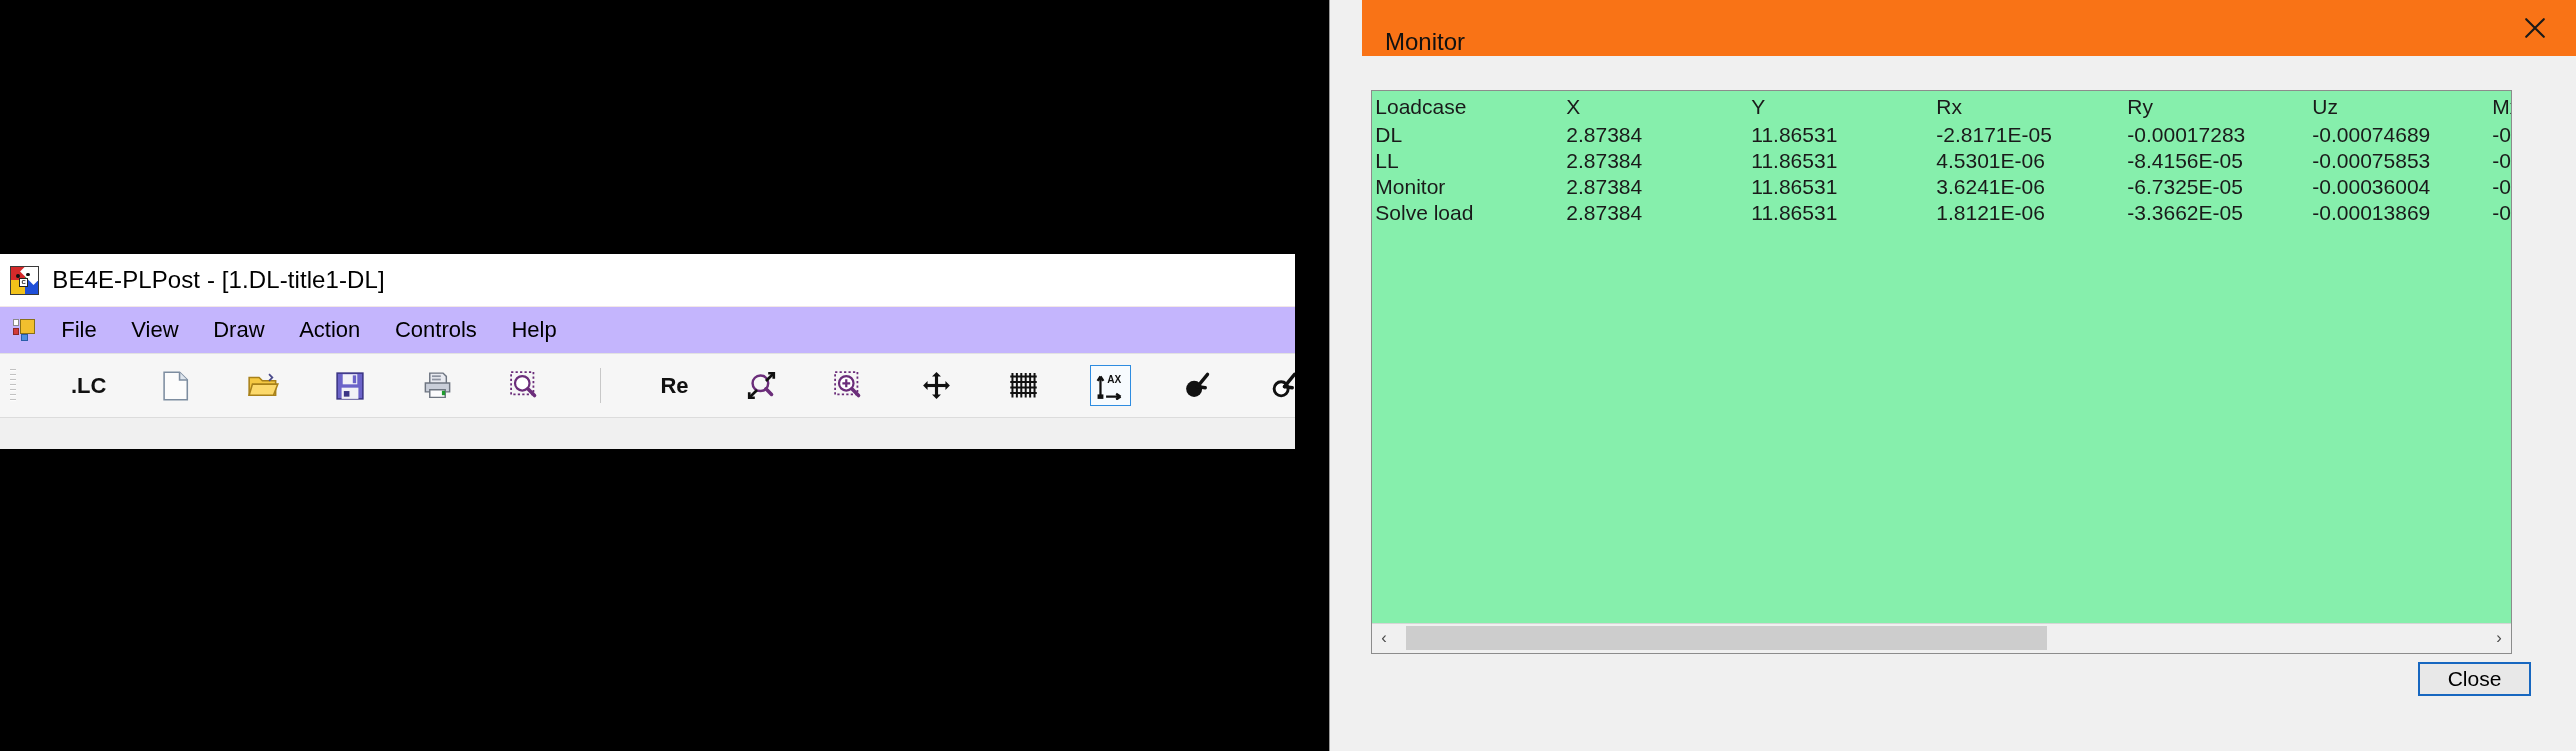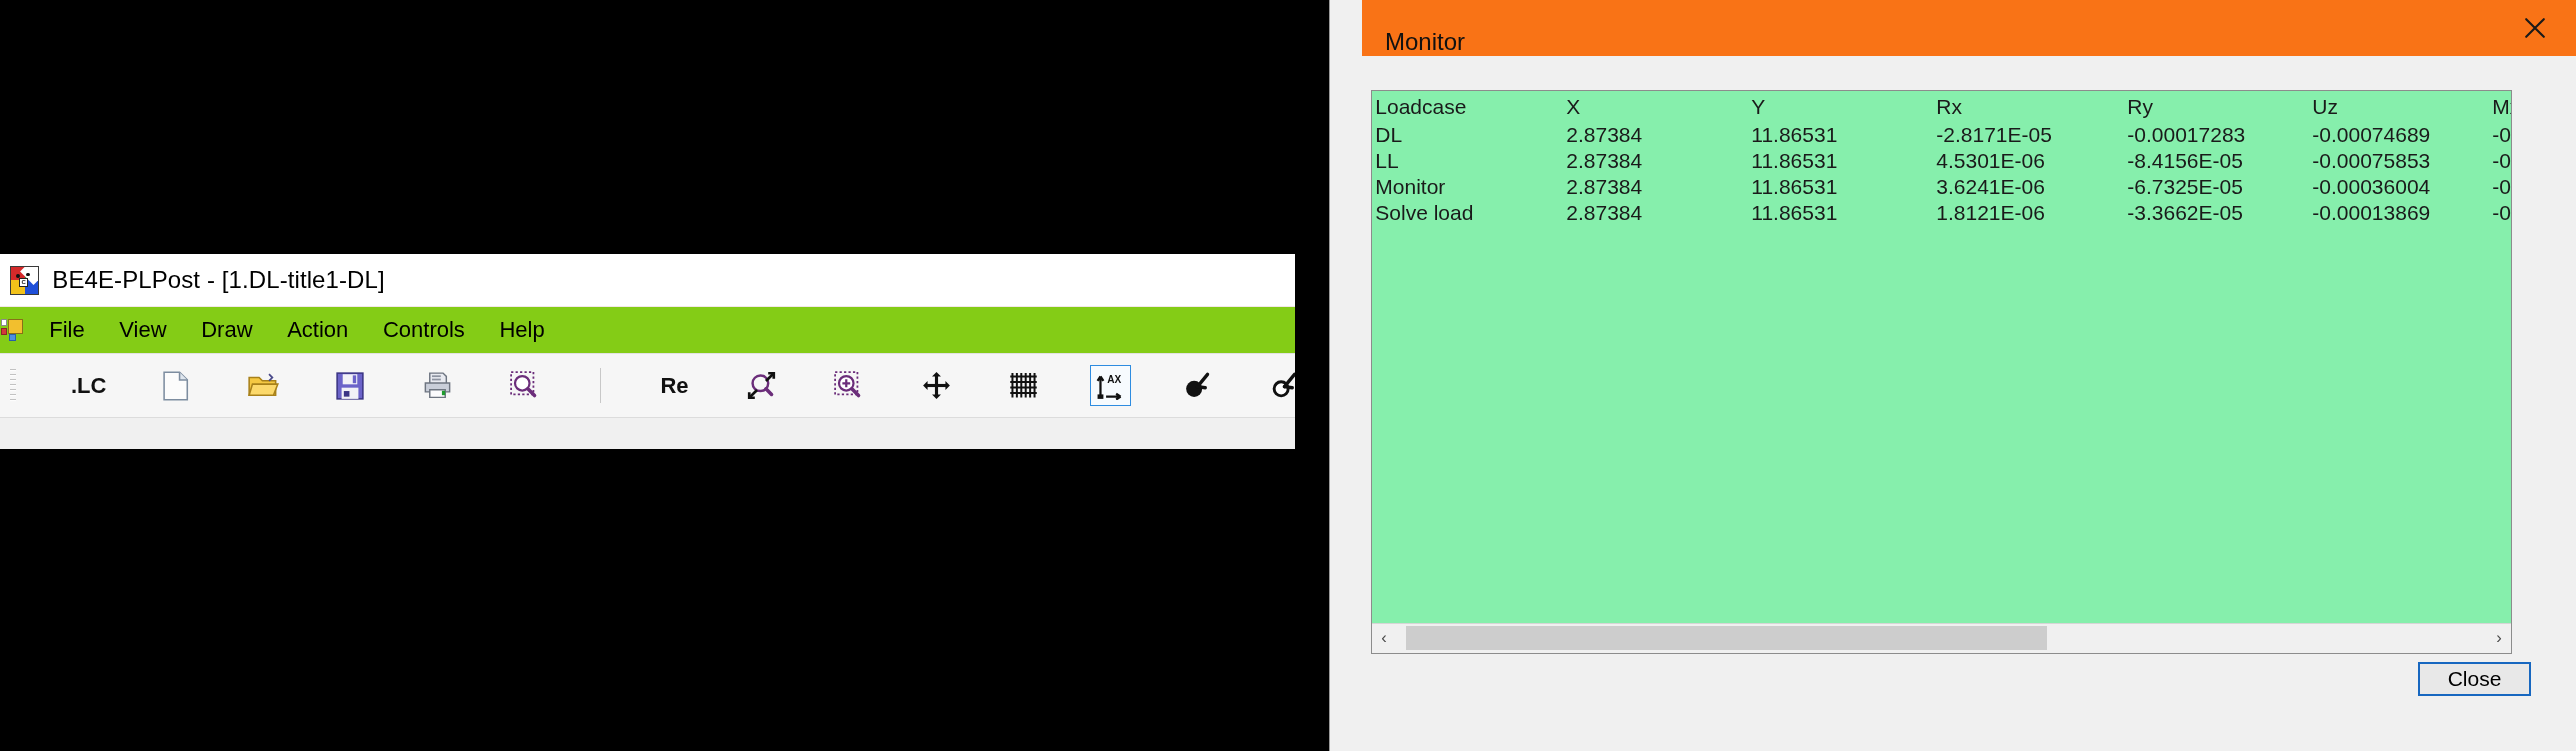--- a/index.html
+++ b/index.html
@@ -41,22 +41,22 @@
     position:absolute;left:8.3px;top:11.6px;width:8.8px;height:8.8px;
     background:#ffffff;border:1.1px solid #222;box-sizing:border-box;
     display:flex;align-items:center;justify-content:center;
     font-size:6px;line-height:1;color:#111;font-weight:bold;
   }
   #plpost-title-text{
     font-size:24px;color:#000;white-space:nowrap;letter-spacing:0.1px;
   }
 
   #plpost-menubar{
-    height:46px;background:#84cc16;display:flex;align-items:center;
-    padding-left:0;box-sizing:border-box;
+    height:46px;background:#c4b5fd;display:flex;align-items:center;
+    padding-left:12px;box-sizing:border-box;
   }
   #menu-sysicon{
     width:24px;height:24px;margin-right:22px;position:relative;flex:0 0 auto;
   }
   #menu-sysicon .big{
     position:absolute;right:0.6px;top:1.1px;width:15px;height:15px;
     background:#f2bf2e;border:1.1px solid #8a7017;box-sizing:border-box;
   }
   #menu-sysicon .sm1{position:absolute;left:0.6px;top:1.1px;width:6.6px;height:6.6px;background:#ffffff;border:1.1px solid #8a8a8a;box-sizing:border-box;}
   #menu-sysicon .sm2{position:absolute;left:0.6px;top:10px;width:6.6px;height:6.6px;background:#d23a3a;border:1.1px solid #8a2626;box-sizing:border-box;}

